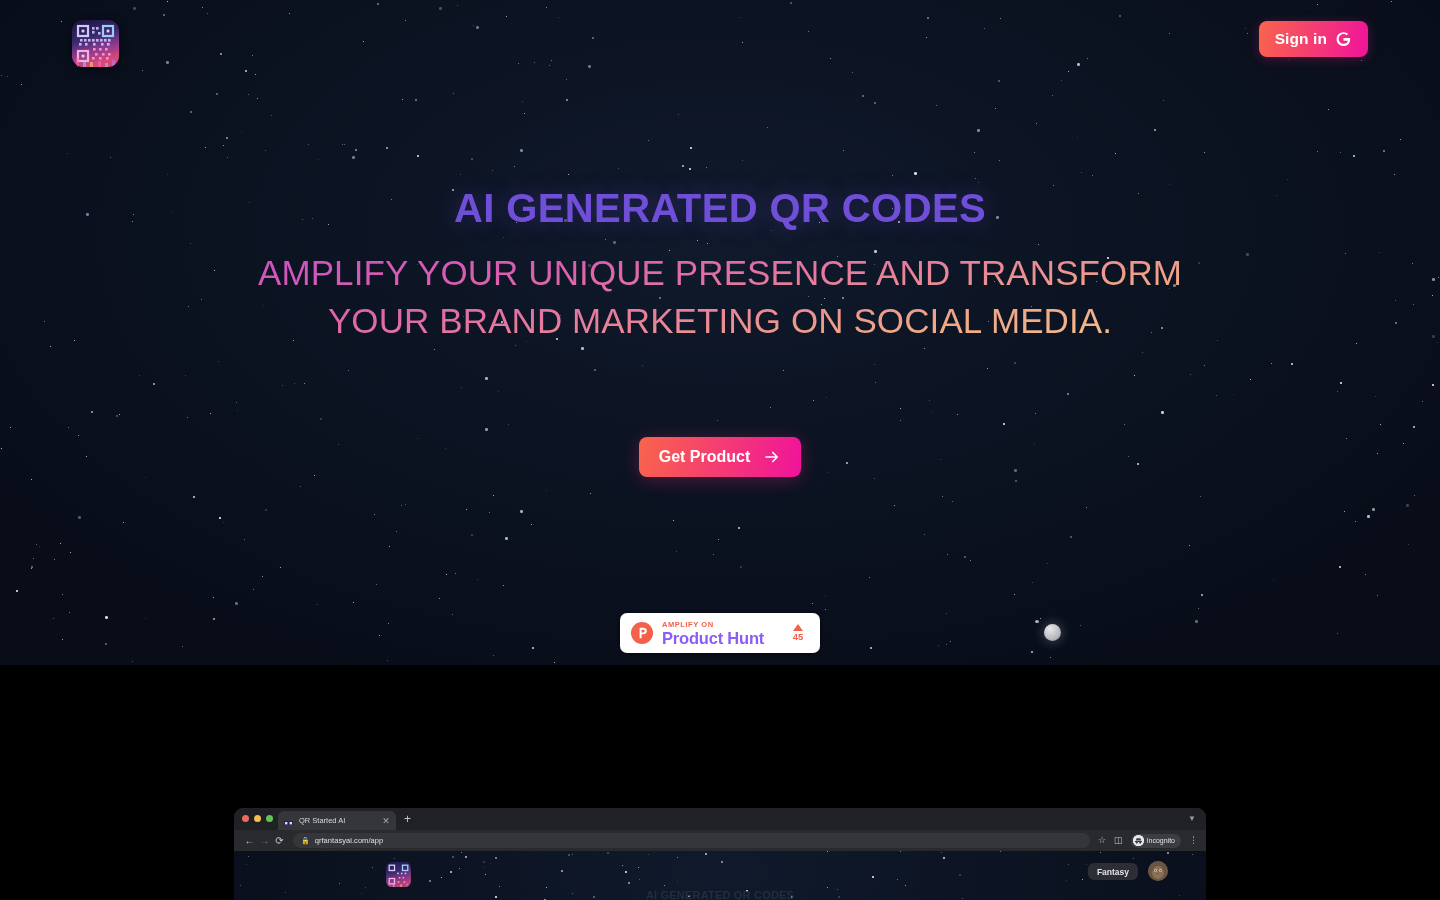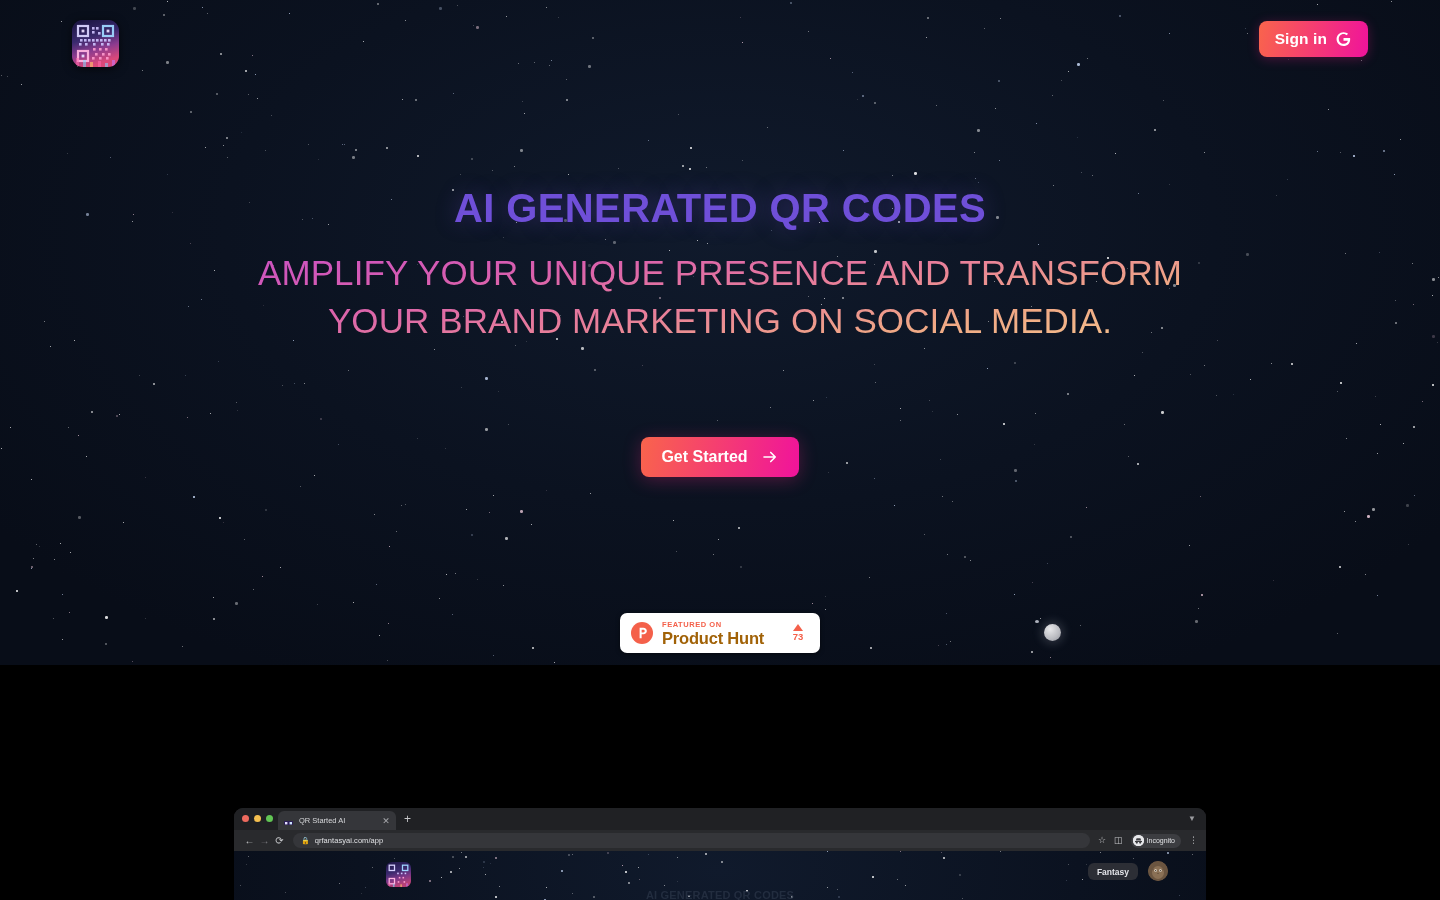--- a/index.html
+++ b/index.html
@@ -191,21 +191,21 @@
     font-size: 7.5px;
     font-weight: bold;
     letter-spacing: .55px;
     color: #f4604a;
     line-height: 9px;
   }
   .ph-name {
     display: block;
     font-size: 16.5px;
     font-weight: bold;
-    color: #a16207;
+    color: #8b5cf6;
     line-height: 18px;
     letter-spacing: -.2px;
   }
   .ph-votes { text-align: center; width: 22px; flex: 0 0 22px; }
   .ph-tri {
     display: block;
     margin: 0 auto 1px;
     width: 0; height: 0;
     border-left: 5px solid transparent;
     border-right: 5px solid transparent;
@@ -961,40 +961,40 @@
       </svg>
     </button>
   </div>
 
   <div class="hero-inner">
     <h1 class="headline">AI GENERATED QR CODES</h1>
     <h2 class="subhead">AMPLIFY YOUR UNIQUE PRESENCE AND TRANSFORM YOUR BRAND MARKETING ON SOCIAL MEDIA.</h2>
 
     <div class="cta-wrap">
       <button class="cta-btn">
-        <span>Get Started</span>
+        <span>Get Product</span>
         <svg class="arrow-icon" viewBox="0 0 24 24">
           <path d="M4 12h15M13 6l6 6-6 6" fill="none" stroke="#ffffff" stroke-width="2.2" stroke-linecap="round" stroke-linejoin="round"></path>
         </svg>
       </button>
     </div>
   </div>
 
   <a class="ph-badge">
     <svg class="ph-logo" viewBox="0 0 24 24">
       <circle cx="12" cy="12" r="12" fill="#f4604a"></circle>
       <path d="M9.4 6.4h4.1c2.2 0 3.8 1.5 3.8 3.5s-1.6 3.5-3.8 3.5h-1.9v4.2H9.4V6.4zm2.2 2v3h1.8c1 0 1.6-.6 1.6-1.5s-.6-1.5-1.6-1.5h-1.8z" fill="#ffffff"></path>
     </svg>
     <span class="ph-text">
-      <span class="ph-featured">FEATURED ON</span>
+      <span class="ph-featured">AMPLIFY ON</span>
       <span class="ph-name">Product Hunt</span>
     </span>
     <span class="ph-votes">
       <span class="ph-tri"></span>
-      <span class="ph-count">73</span>
+      <span class="ph-count">45</span>
     </span>
   </a>
 
   <div class="section-black"></div>
 
 
   <div class="browser">
 
     <div class="b-tabstrip">
       <div class="lights">

